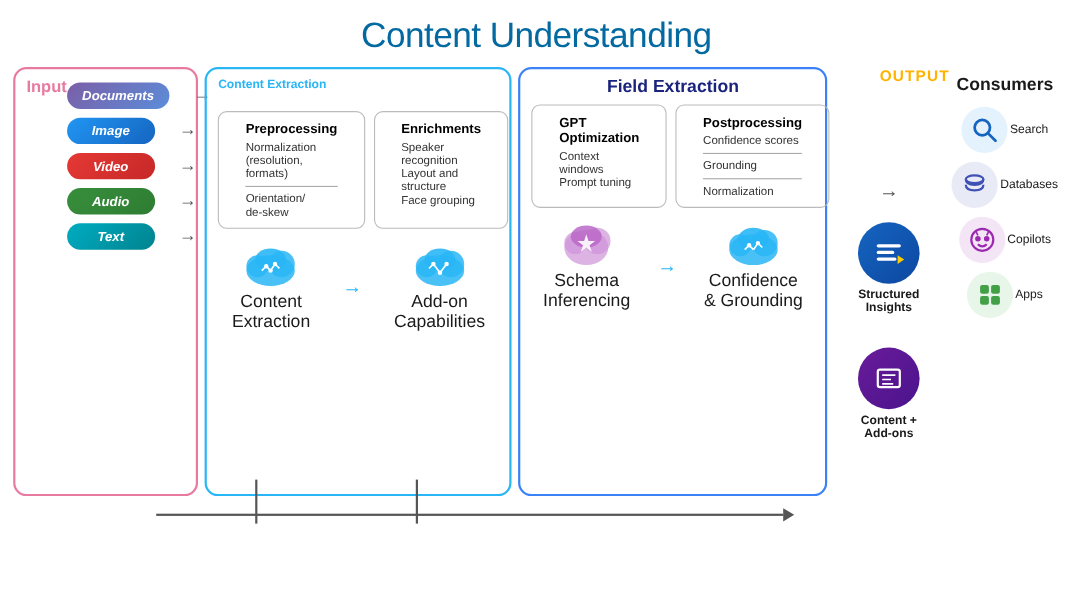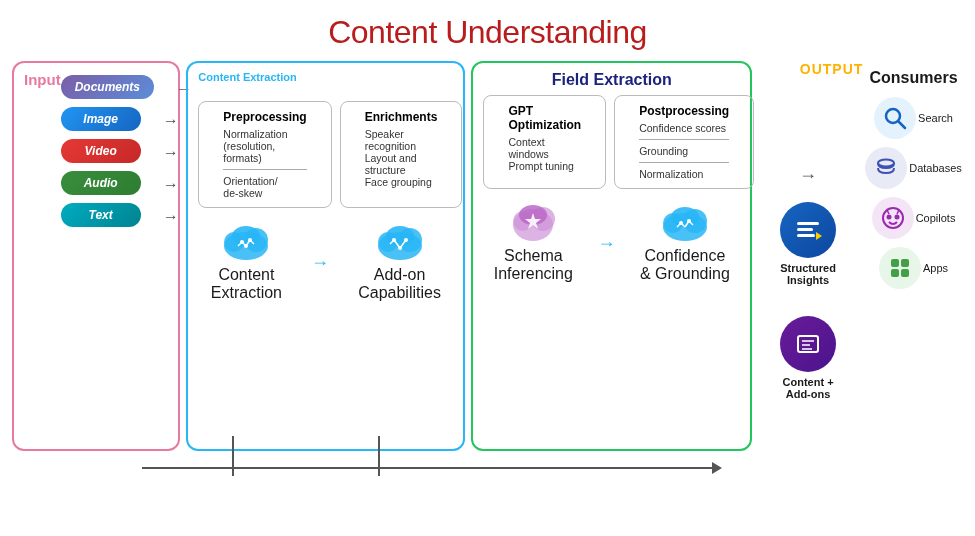--- a/index.html
+++ b/index.html
@@ -8,21 +8,21 @@
       background: #fff;
       width: 975px;
       height: 536px;
       overflow: hidden;
       position: relative;
     }
     .main-title {
       text-align: center;
       font-size: 32px;
       font-weight: 400;
-      color: #b91c1c;
+      color: #0369a1;
       padding: 14px 0 10px 0;
       letter-spacing: -0.5px;
     }
     .diagram-area {
       display: flex;
       flex-direction: row;
       align-items: flex-start;
       padding: 0 12px;
       gap: 6px;
       height: 460px;
@@ -146,21 +146,21 @@
       display: block;
     }
     .arrow-connector {
       color: #29b6f6;
       font-size: 18px;
       font-weight: bold;
     }
 
     
     .field-extraction-section {
-      border: 2px solid #22c55e;
+      border: 2px solid #3b82f6;
       border-radius: 12px;
       padding: 8px 10px;
       min-width: 240px;
       height: 390px;
       display: flex;
       flex-direction: column;
       position: relative;
     }
     .section-title-dark {
       color: #1a237e;

